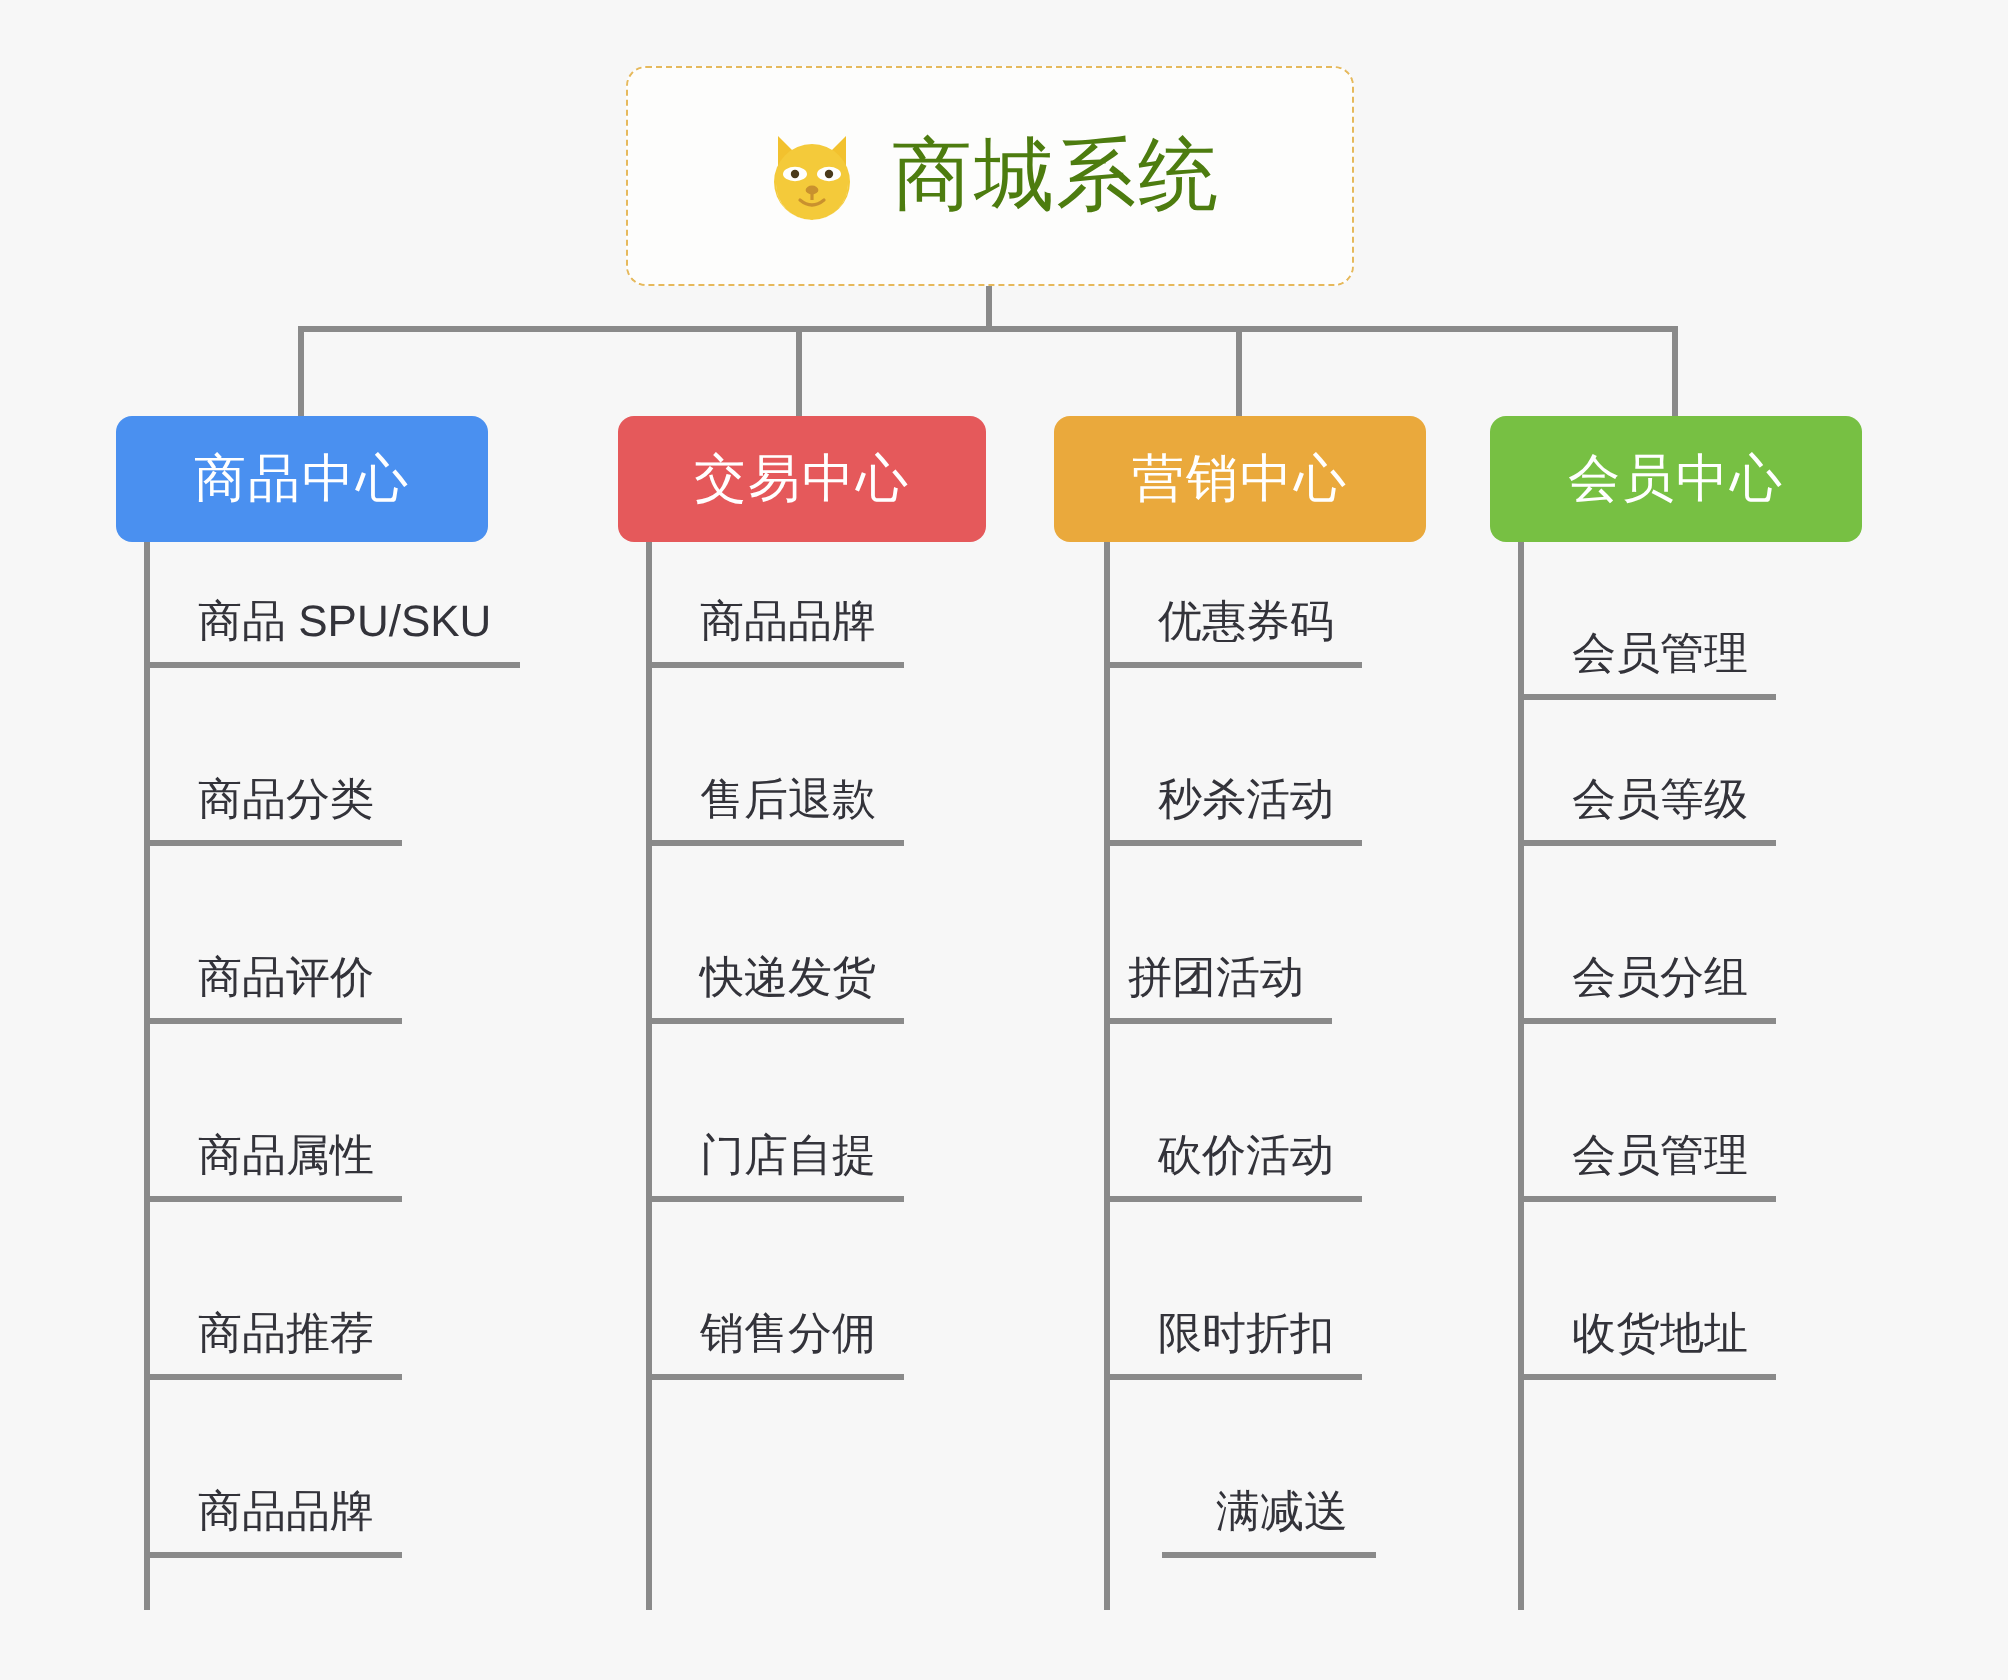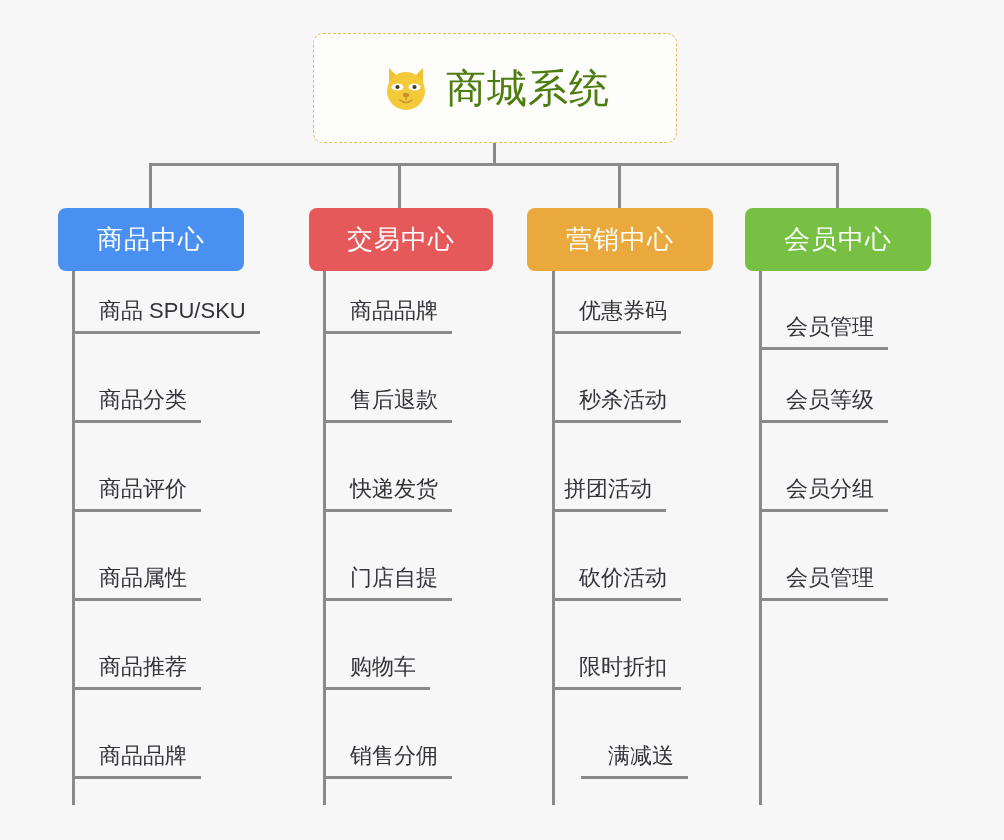--- a/index.html
+++ b/index.html
@@ -196,23 +196,20 @@
     <div class="leaf">
         <span class="leaf-text" style="border-bottom-color: rgb(138, 138, 138);">售后退款</span>
       </div>
     <div class="leaf">
         <span class="leaf-text" style="border-bottom-color: rgb(138, 138, 138);">快递发货</span>
       </div>
     <div class="leaf">
         <span class="leaf-text" style="border-bottom-color: rgb(138, 138, 138);">门店自提</span>
       </div>
     <div class="leaf">
-        <span class="leaf-text" style="border-bottom-color: rgb(138, 138, 138);">购物车</span>
-      </div>
-    <div class="leaf">
         <span class="leaf-text" style="border-bottom-color: rgb(138, 138, 138);">销售分佣</span>
       </div>
   </div>
 
   <div class="branch" style="left:552px;">
     <div class="spine" style="background: rgb(138, 138, 138); height: 534px;"></div>
     <div class="leaf">
         <span class="leaf-text" style="border-bottom-color: rgb(138, 138, 138);">优惠券码</span>
       </div>
     <div class="leaf">
@@ -239,15 +236,18 @@
       </div>
     <div class="leaf">
         <span class="leaf-text" style="border-bottom-color: rgb(138, 138, 138);">会员等级</span>
       </div>
     <div class="leaf">
         <span class="leaf-text" style="border-bottom-color: rgb(138, 138, 138);">会员分组</span>
       </div>
     <div class="leaf">
         <span class="leaf-text" style="border-bottom-color: rgb(138, 138, 138);">会员管理</span>
       </div>
+    <div class="leaf">
+        <span class="leaf-text" style="border-bottom-color: rgb(138, 138, 138);">收货地址</span>
+      </div>
   </div>
 
 </div>
 
 </body></html>

